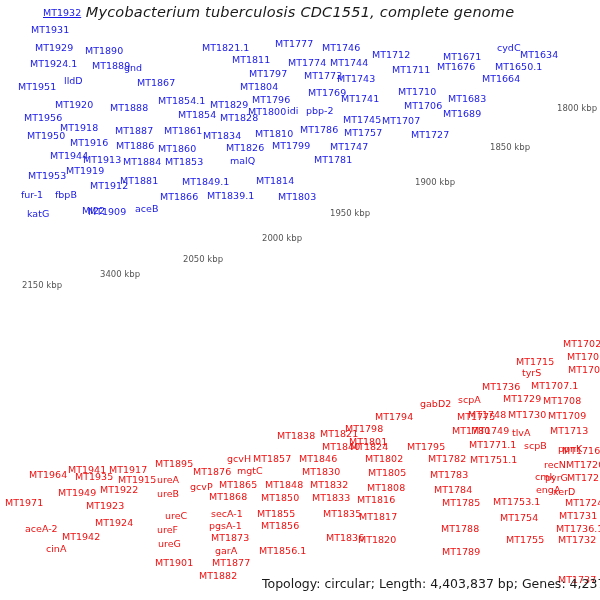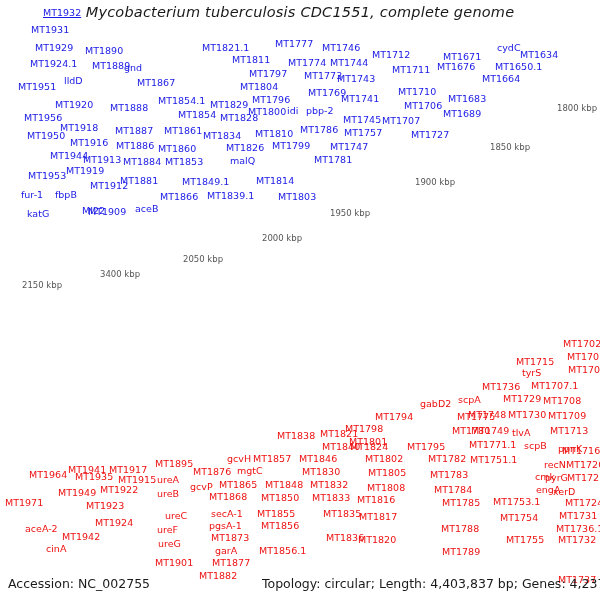--- a/index.html
+++ b/index.html
@@ -1545,17 +1545,16 @@
       <div class="scalelabel" style="left: 490px; top: 143px;">1850 kbp</div>
       <div class="scalelabel" style="left: 415px; top: 178px;">1900 kbp</div>
       <div class="scalelabel" style="left: 330px; top: 209px;">1950 kbp</div>
       <div class="scalelabel" style="left: 262px; top: 234px;">2000 kbp</div>
       <div class="scalelabel" style="left: 183px; top: 255px;">2050 kbp</div>
       <div class="scalelabel" style="left: 100px; top: 270px;">3400 kbp</div>
       <div class="scalelabel" style="left: 22px; top: 281px;">2150 kbp</div>
     </div>
 
   <div class="footer">
-    <span class="acc">Accession: NC_002755</span>
     <span class="topo">Topology: circular; Length: 4,403,837 bp; Genes: 4,237</span>
   </div>
 
 </div>
 
 </body></html>

